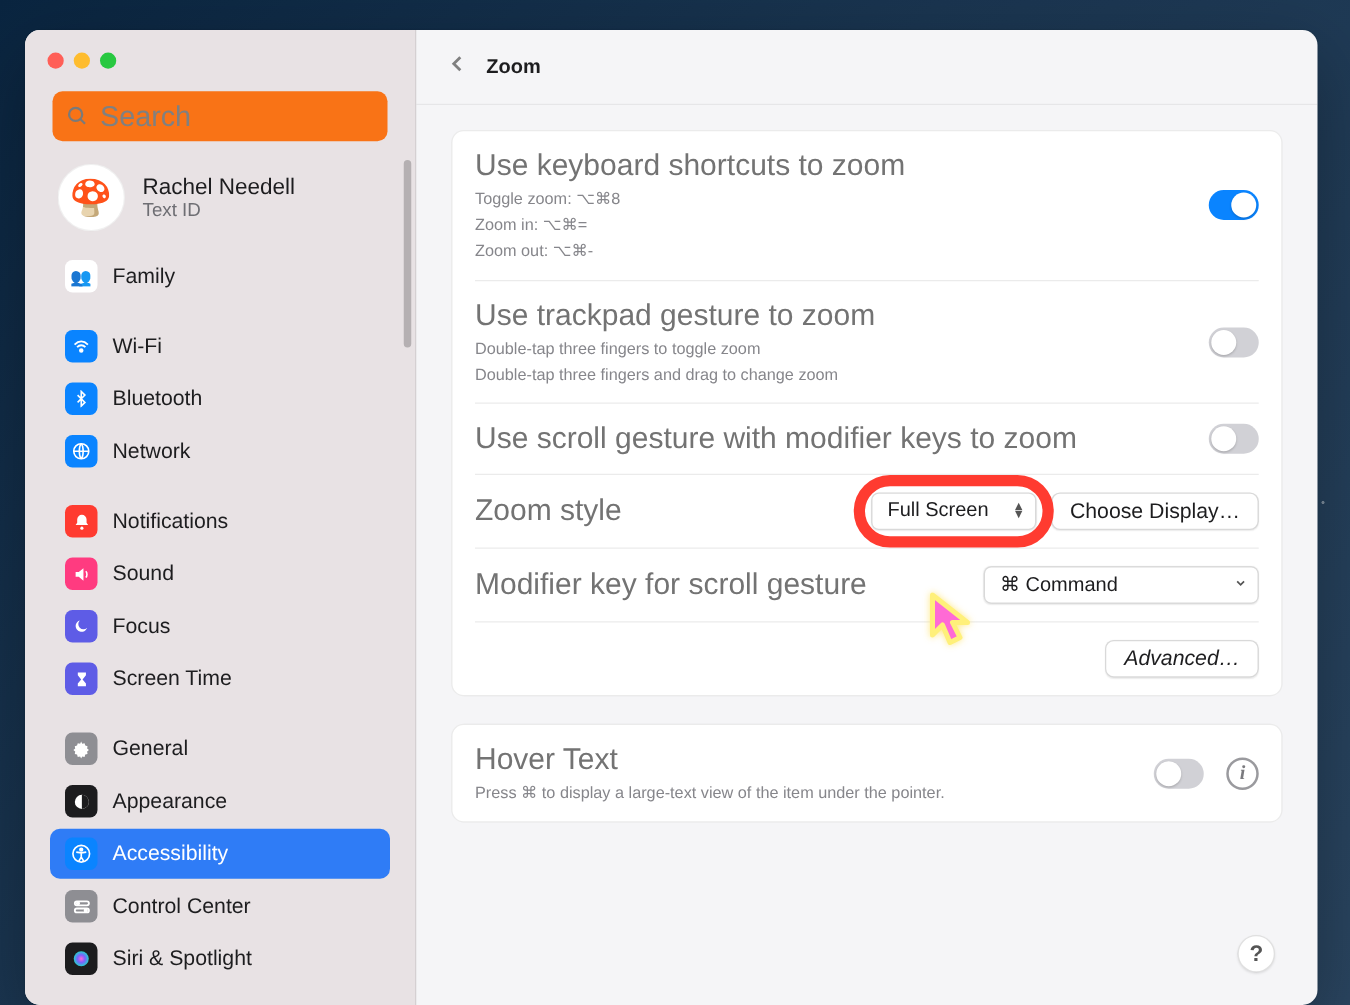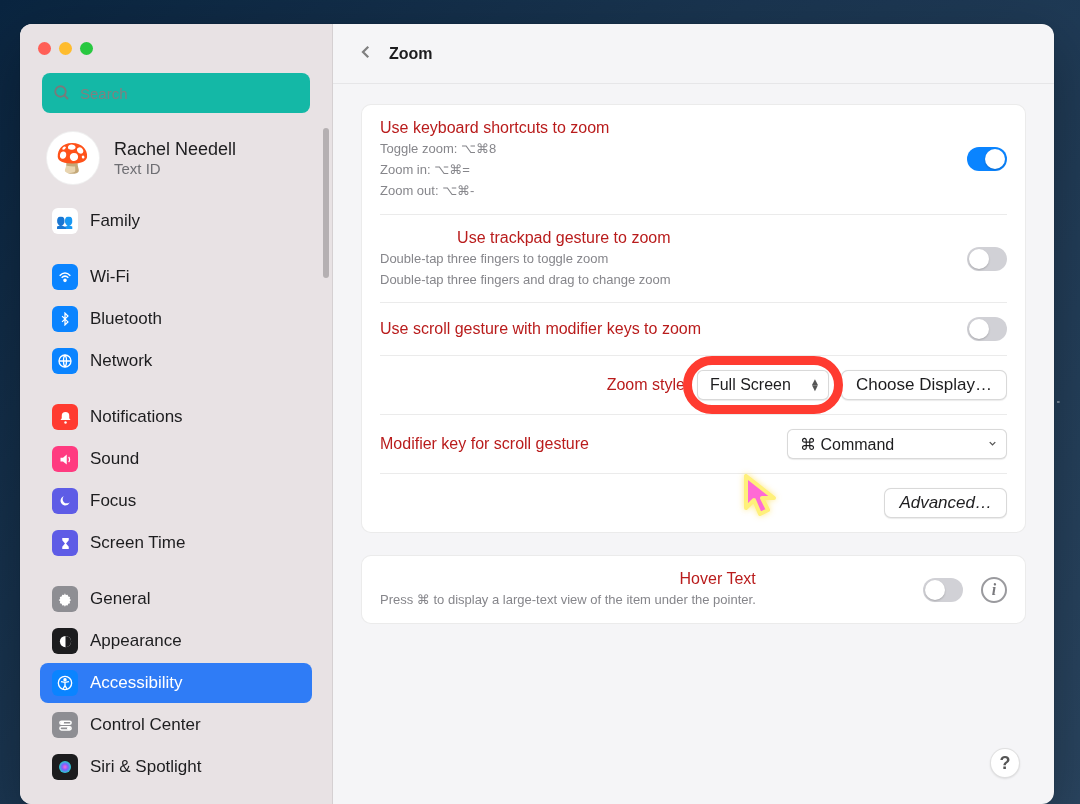--- a/index.html
+++ b/index.html
@@ -52,23 +52,23 @@
     .tl.green { background:#28c840; }
     .search-wrap {
       position: relative;
       margin: 0 10px 14px 10px;
     }
     .search-input {
       width:100%;
       height:40px;
       border-radius:8px;
       border:none;
-      background:#14b8a6;
+      background:#f97316;
       padding-left:38px;
-      font-size:15px;
+      font-size:23px;
       color:#333;
     }
     .search-input::placeholder { color:#808080; }
     .search-icon { position:absolute; left:11px; top:11px; color:#7a7a7a; }
     .acct-row {
       display:flex; align-items:center; gap:14px;
       padding:4px 10px 16px 14px;
     }
     .avatar {
       width:54px; height:54px; border-radius:50%;
@@ -112,21 +112,21 @@
     .card {
       background:#fff;
       border:1px solid rgba(0,0,0,0.08);
       border-radius:10px;
       padding: 0 18px;
       margin-bottom:22px;
     }
     .row { padding:14px 0; border-bottom:1px solid rgba(0,0,0,0.08); position:relative; }
     .row:last-child { border-bottom:none; }
     .row-head { display:flex; align-items:center; justify-content:space-between; }
-    .row-title { font-size:16px; color:#b91c1c;text-align:right; }
+    .row-title { font-size:24px; color:#737373; }
     .row-desc { font-size:13px; color:#86868b; margin-top:4px; line-height:1.3; }
     .toggle {
       width:40px; height:24px; border-radius:12px;
       background:#d1d1d6; position:relative; cursor:pointer;
       flex:0 0 40px;
     }
     .toggle::after {
       content:""; position:absolute; width:20px; height:20px; border-radius:50%;
       background:#fff; top:2px; left:2px; box-shadow:0 1px 2px rgba(0,0,0,0.2);
     }

